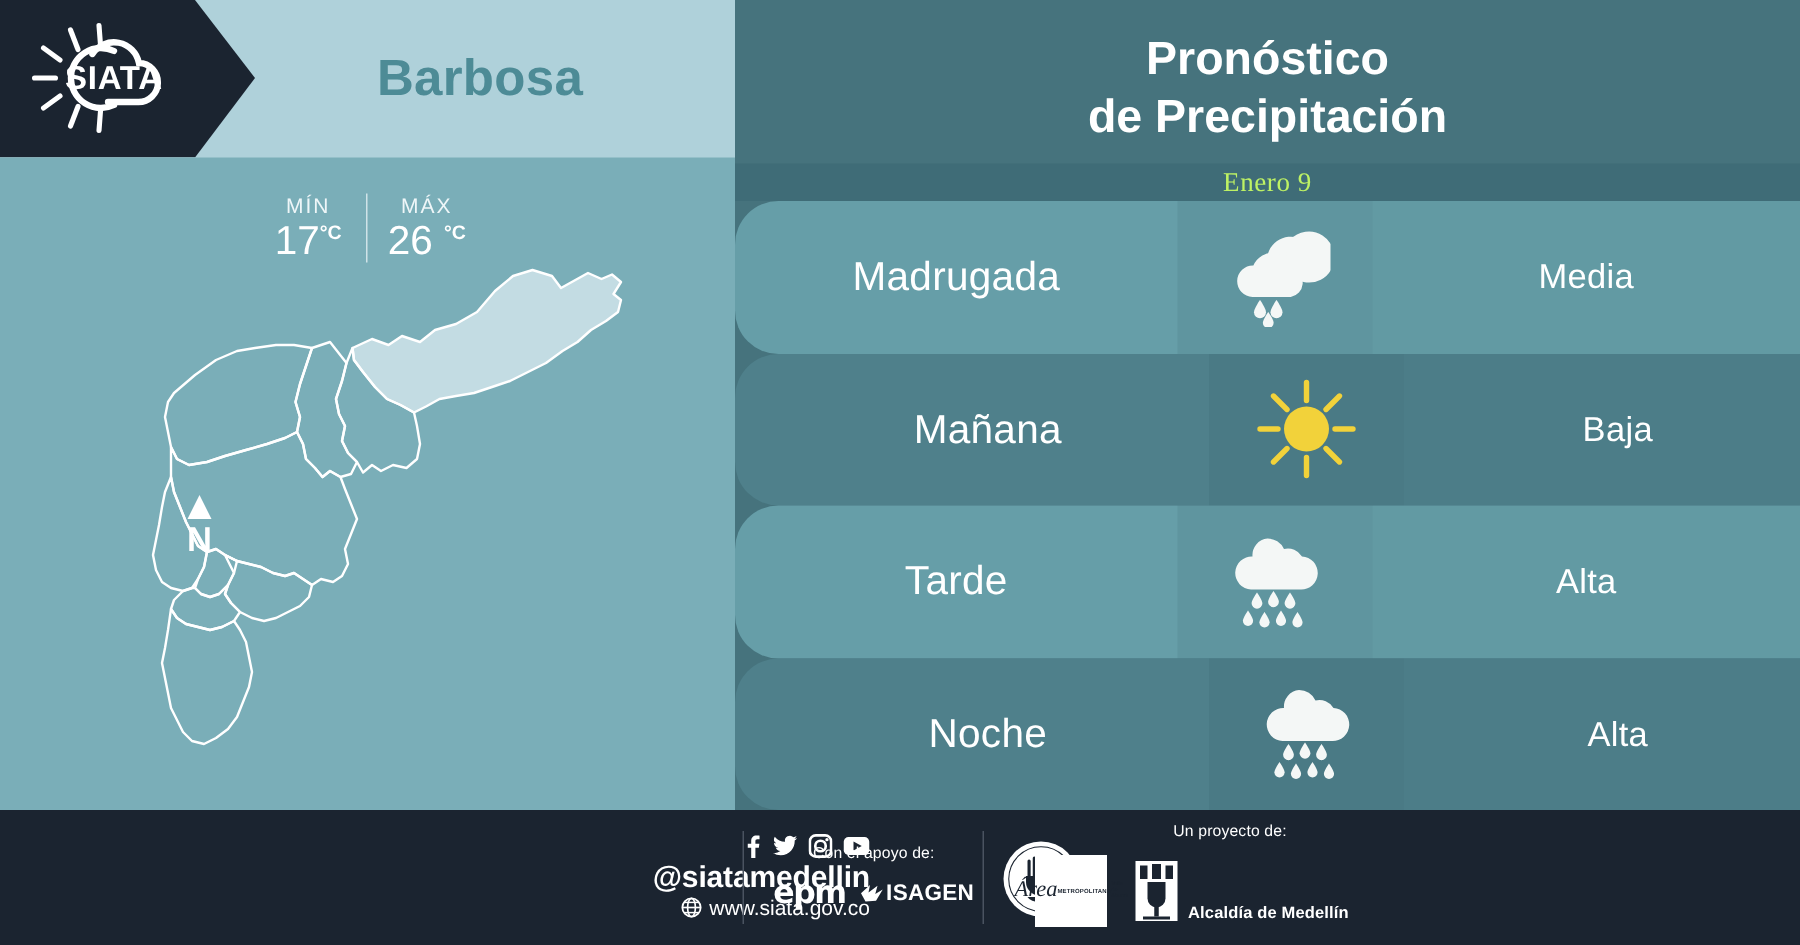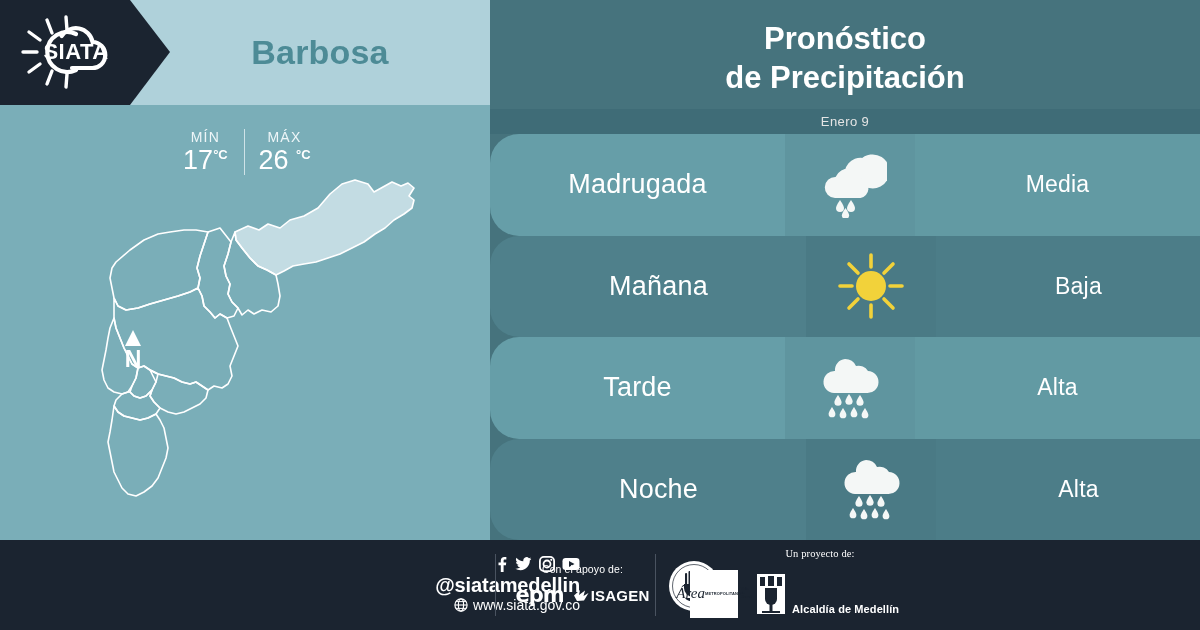--- a/index.html
+++ b/index.html
@@ -140,23 +140,24 @@
   .fc-date-band {
     position: absolute;
     left: 0; top: 109px;
     width: 710px; height: 25px;
     background: #3f6c77;
     display: flex;
     align-items: center;
     justify-content: center;
   }
   .fc-date {
-    color: #e5e5e5;
-    font-size: 13px;
+    color: #bef264;
+    font-size: 18px;
     letter-spacing: 0.4px;
+    font-family: Liberation Serif, serif;
   }
 
   .fc-rows {
     position: absolute;
     left: 0; top: 134px;
     width: 710px; height: 406px;
   }
   .fc-row {
     position: relative;
     width: 834px;
@@ -278,21 +279,20 @@
   }
   .footer-project {
     position: absolute;
     left: 690px; top: 6px;
     width: 260px; height: 78px;
   }
   .project-label {
     position: absolute;
     left: 0; top: 2px;
     width: 260px;
-    font-family: Liberation Serif, serif;
   }
   .project-logos {
     position: absolute;
     left: 0; top: 18px;
     width: 260px; height: 60px;
     display: flex;
     align-items: center;
     justify-content: flex-start;
     gap: 18px;
   }

